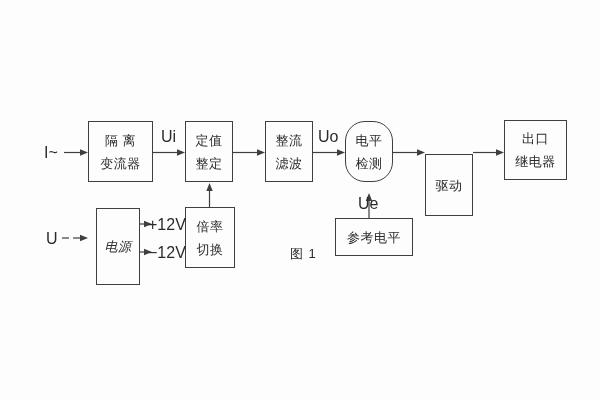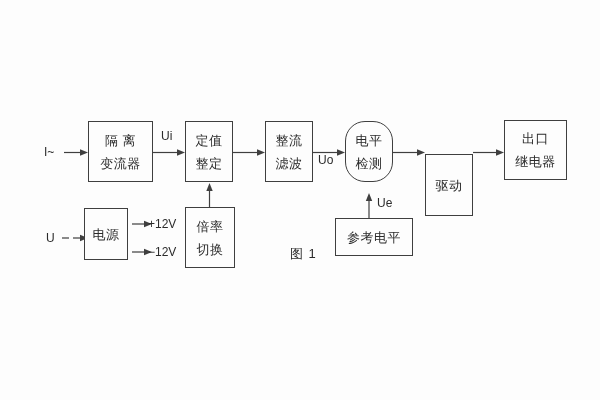--- a/index.html
+++ b/index.html
@@ -37,21 +37,21 @@
     justify-content: center;
     align-items: center;
     font-size: 13px;
     line-height: 23px;
     letter-spacing: 0.5px;
     color: var(--text);
     white-space: nowrap;
   }
   .lbl {
     position: absolute;
-    font-size: 12px;
+    font-size: 16px;
     line-height: 15px;
     color: var(--text);
     white-space: nowrap;
   }
   .caption {
     position: absolute;
     font-size: 13px;
     color: var(--text);
     letter-spacing: 1px;
     white-space: nowrap;
@@ -132,36 +132,36 @@
 
   <div class="box" style="left:425px; top:120px; width:48px; height:62px;margin-top:34px;">
     <span>驱动</span>
   </div>
 
   <div class="box" style="left:504px; top:120px; width:63px; height:60px;">
     <span>出口</span>
     <span>继电器</span>
   </div>
 
-  <div class="box" style="left:84px; top:208px; width:44px; height:52px;">
+  <div class="box" style="left:96px; top:208px; width:44px; height:77px;font-style:italic;">
     <span>电源</span>
   </div>
 
   <div class="box" style="left:185px; top:207px; width:50px; height:61px;">
     <span>倍率</span>
     <span>切换</span>
   </div>
 
   <div class="box" style="left:335px; top:218px; width:78px; height:38px;">
     <span>参考电平</span>
   </div>
 
   <span class="lbl" style="left:44px; top:145px;">I~</span>
   <span class="lbl" style="left:46px; top:231px;">U</span>
   <span class="lbl" style="left:161px; top:129px;">Ui</span>
-  <span class="lbl" style="left:318px; top:129px;margin-top:24px;">Uo</span>
-  <span class="lbl" style="left:377px; top:196px;">Ue</span>
+  <span class="lbl" style="left:318px; top:129px;">Uo</span>
+  <span class="lbl" style="left:358px; top:196px;">Ue</span>
   <span class="lbl" style="left:148px; top:217px;">+12V</span>
   <span class="lbl" style="left:148px; top:245px;">−12V</span>
 
   <span class="caption" style="left:290px; top:245px;">图 1</span>
 
 </div>
 
 </body></html>

